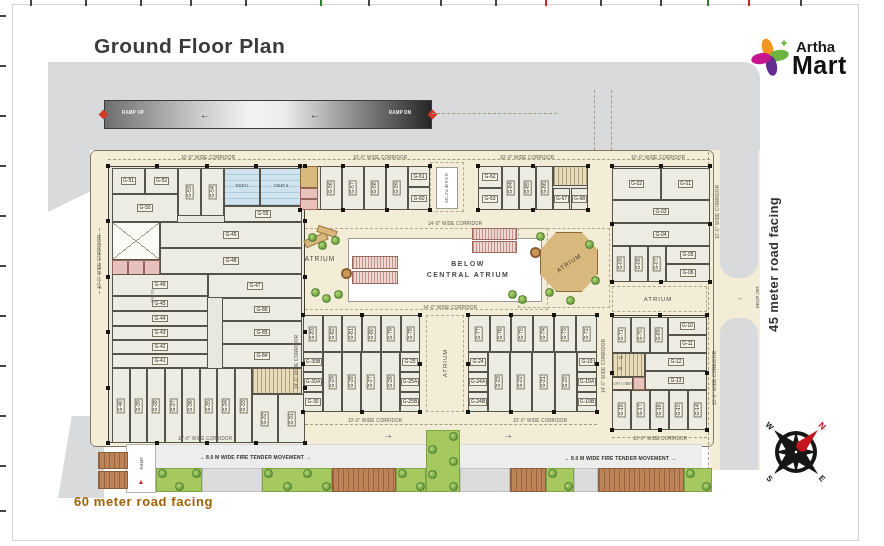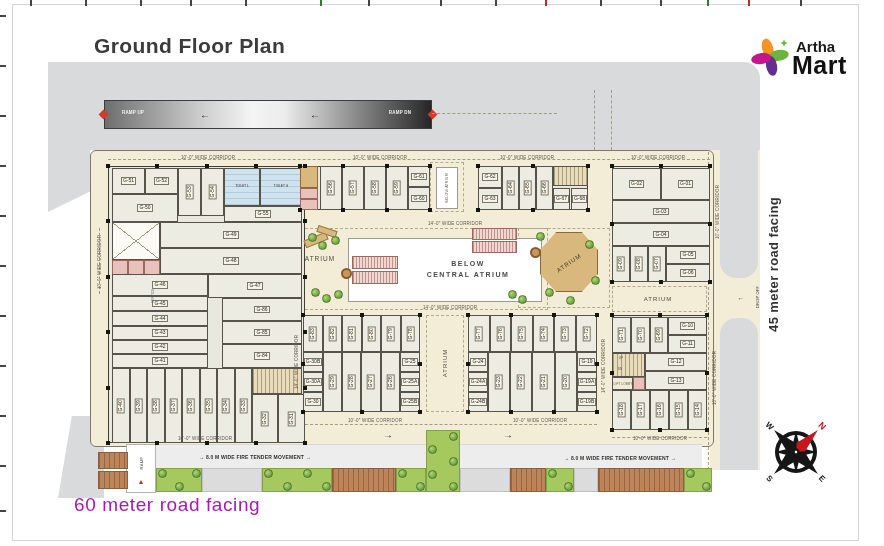--- a/index.html
+++ b/index.html
@@ -54,21 +54,21 @@
         background:radial-gradient(circle at 35% 35%,#b2d775,#6a9c3e 75%);border:1px solid #4e7a2c}
   .ring{position:absolute;width:11px;height:11px;border-radius:50%;box-sizing:border-box;
         background:#c89858;border:2px solid #8a5a30}
   .deckbit{position:absolute;background:#d8b87c;border:1px solid #9a7a44;box-sizing:border-box}
   .tick-t{position:absolute;top:0;width:2px;height:6px}
   .tick-l{position:absolute;left:0;width:6px;height:2px}
   #title{position:absolute;left:94px;top:34px;font-size:21px;font-weight:700;color:#3b3b3b;letter-spacing:.4px}
   #logo{position:absolute;left:750px;top:32px;width:120px;height:56px}
   #logo .l1{position:absolute;left:46px;top:6px;font-size:15px;font-weight:700;color:#1a1a1a}
   #logo .l2{position:absolute;left:42px;top:19px;font-size:25px;font-weight:700;color:#111;letter-spacing:.5px}
-  #road60{position:absolute;left:74px;top:494px;font-size:19px;font-weight:400;color:#a21caf;letter-spacing:.6px}
+  #road60{position:absolute;left:74px;top:494px;font-size:13px;font-weight:700;color:#a16207;letter-spacing:.6px}
   #road45{position:absolute;left:766px;top:332px;font-size:13px;font-weight:700;color:#333;
           white-space:nowrap;transform:rotate(-90deg);transform-origin:0 0;letter-spacing:.4px}
   #compass{position:absolute;left:756px;top:412px}
 </style>
 </head>
 <body>
 
 <div id="page">
   <div class="frame"></div>
 

